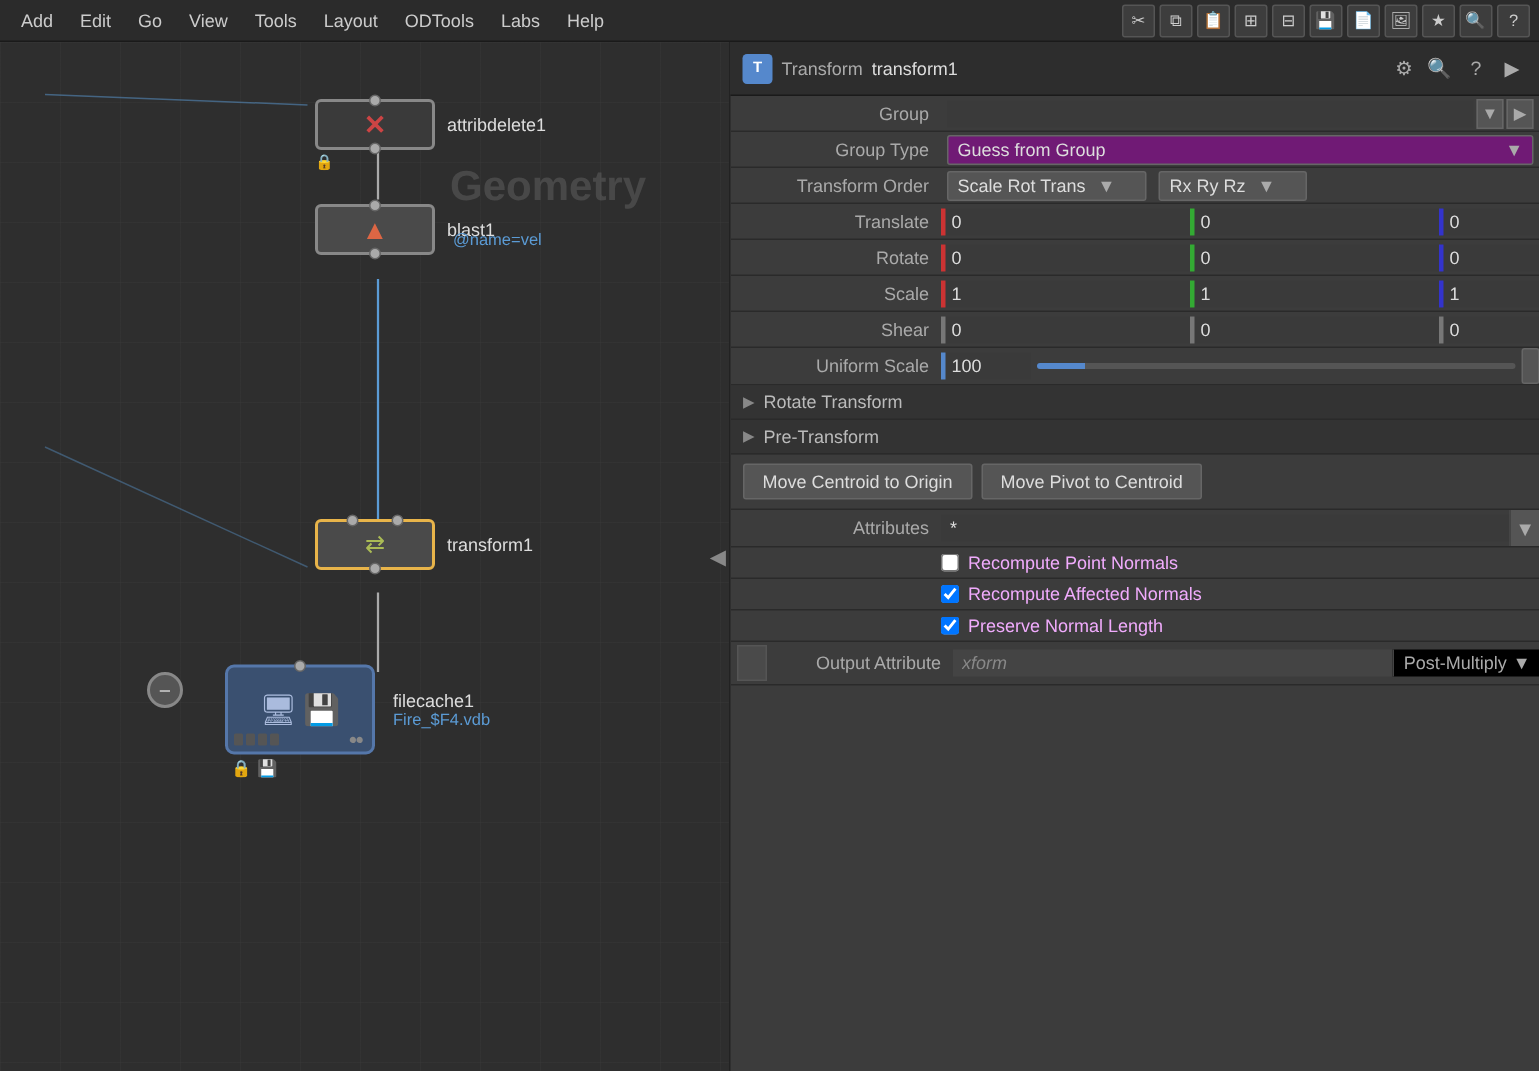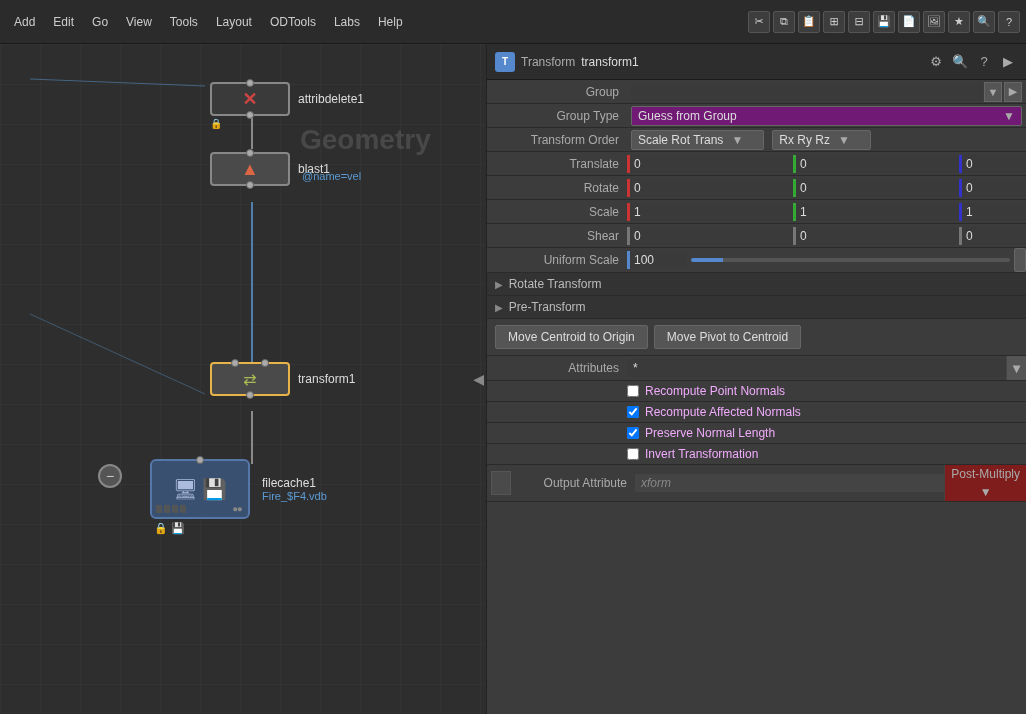--- a/index.html
+++ b/index.html
@@ -11,21 +11,21 @@
       width: 1026px;
       height: 714px;
       overflow: hidden;
       display: flex;
       flex-direction: column;
     }
 
     
     #menubar {
       background: #2b2b2b;
-      height: 44px;
+      height: 28px;
       display: flex;
       align-items: center;
       padding: 0 6px;
       border-bottom: 1px solid #1a1a1a;
       gap: 2px;
       flex-shrink: 0;
     }
     .menu-item {
       color: #ccc;
       padding: 3px 8px;
@@ -430,27 +430,27 @@
       flex: 1;
       background: #444;
       border: none;
       color: #888;
       padding: 2px 6px;
       font-size: 12px;
       outline: none;
       font-style: italic;
     }
     .output-postmult {
-      background: #7f1d1d;
+      background: #000000;
       border: none;
       border-left: 1px solid #444;
       color: #aaa;
       padding: 2px 6px;
       font-size: 12px;
-      display: flex; align-items: center; gap: 4px; flex-direction: column;
+      display: flex; align-items: center; gap: 4px;
     }
     .group-input-area {
       flex: 1;
       background: #3a3a3a;
       border: none;
       color: #ddd;
       padding: 2px 4px;
       font-size: 12px;
       outline: none;
     }
@@ -701,24 +701,20 @@
       <div class="checkbox-row">
         <input type="checkbox" checked="" style="">
         <span class="checkbox-label">Recompute Affected Normals</span>
       </div>
 
       <div class="checkbox-row">
         <input type="checkbox" checked="" style="">
         <span class="checkbox-label">Preserve Normal Length</span>
       </div>
 
-      <div class="checkbox-row">
-        <input type="checkbox" style="">
-        <span class="checkbox-label">Invert Transformation</span>
-      </div>
 
       <div class="output-attr-row">
         <div class="output-enable"></div>
         <div class="output-attr-label">Output Attribute</div>
         <input class="output-attr-input" type="text" placeholder="xform" value="xform" style="">
         <div class="output-postmult">
           <span>Post-Multiply</span>
           <span>▼</span>
         </div>
       </div>

